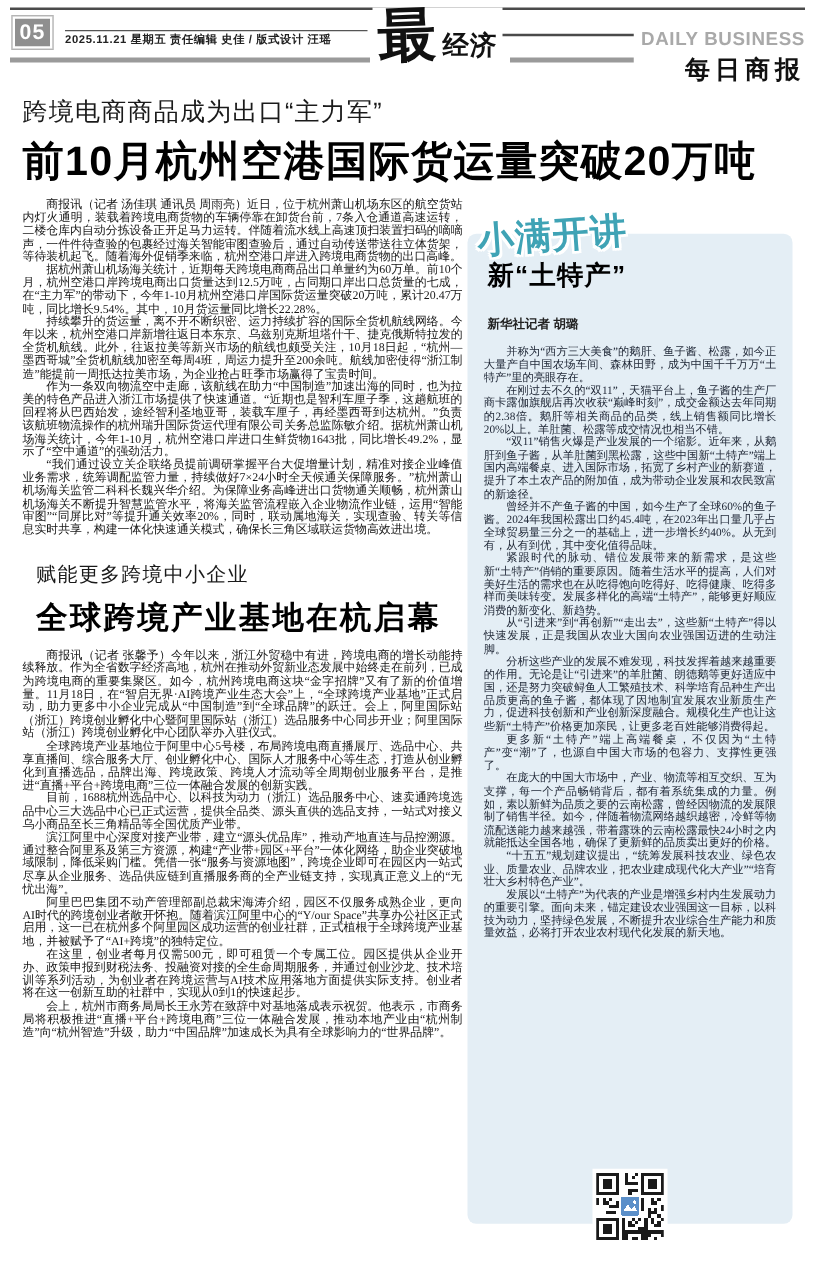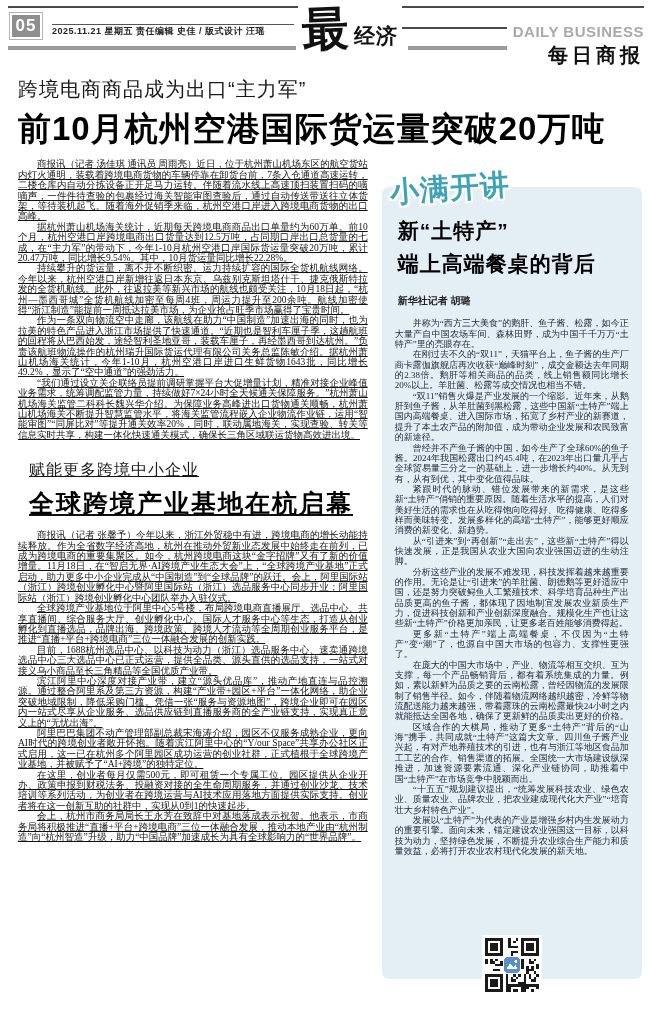--- a/index.html
+++ b/index.html
@@ -21,35 +21,35 @@
   .masthead { position:absolute; top:2px; right:0; text-align:right; background:#fff; padding-left:6px; z-index:2;margin-top:21px; }
   .masthead-en { color:#a9a9a9; font-weight:bold; font-size:15px; letter-spacing:0.5px; }
   .masthead-cn { font-size:20px; font-weight:900; letter-spacing:4px; margin-top:2px; }
 
   
   .lead-head { margin:16px 18px 4px 18px; }
   .kicker { font-size:20px; letter-spacing:1px; color:#1a1a1a; margin-bottom:8px; }
   .headline { font-size:33px; font-weight:900; letter-spacing:1px; color:#000; line-height:1.1; }
 
   
-  .cols { display:flex; margin:12px 12px 0 18px; gap:14px;text-decoration:underline; }
+  .cols { display:flex; margin:12px 12px 0 18px; gap:4px; }
   .left-col { width:352px; }
   .right-col { width:260px; position:relative; min-height:840px; }
 
   .body-text p { font-family:"Liberation Serif",serif; font-size:9.5px; line-height:10.4px; text-indent:2em; text-align:justify; color:#151515; }
 
   .second-head { margin:20px 0 10px 11px; }
   .kicker2 { font-size:16px; letter-spacing:1px; margin-bottom:6px; color:#1a1a1a; }
   .headline2 { font-size:25px; font-weight:900; letter-spacing:2px; color:#000; }
 
   
   .col-box { position:absolute; top:28px; left:0; width:260px; height:792px; background:#e4eef5; border-radius:7px; }
   .col-logo { position:absolute; top:-18px; left:8px; font-size:29px; font-weight:900; letter-spacing:1px; color:#3fa3b5; transform:rotate(-4deg);
     text-shadow:-2px -2px 0 #fff, 2px -2px 0 #fff, -2px 2px 0 #fff, 2px 2px 0 #fff, 0 -2px 0 #fff, 0 2px 0 #fff, -2px 0 0 #fff, 2px 0 0 #fff; }
-  .col-title { padding:28px 16px 0 16px; font-size:21px; font-weight:900; line-height:1.55; letter-spacing:1px; color:#000; }
+  .col-title { padding:18px 16px 0 16px; font-size:21px; font-weight:900; line-height:1.55; letter-spacing:1px; color:#000; }
   .col-byline { padding:14px 20px 0 16px; font-size:10px; font-weight:bold; color:#222; }
   .col-body { padding:10px 13px 0 13px; }
   .col-body p { font-family:"Liberation Serif",serif; font-size:9px; line-height:10.35px; text-indent:2em; text-align:justify; color:#1c2433; }
 
   
   .qr-wrap { position:absolute; bottom:-16px; left:50%; transform:translateX(-50%); width:60px; height:60px; background:#fff; padding:3px; }
   .qr-wrap svg { width:54px; height:54px; shape-rendering:crispEdges; display:block; }
 </style>
 </head>
 <body>
@@ -102,34 +102,32 @@
         <p>在这里，创业者每月仅需500元，即可租赁一个专属工位。园区提供从企业开办、政策申报到财税法务、投融资对接的全生命周期服务，并通过创业沙龙、技术培训等系列活动，为创业者在跨境运营与AI技术应用落地方面提供实际支持。创业者将在这一创新互助的社群中，实现从0到1的快速起步。</p>
         <p>会上，杭州市商务局局长王永芳在致辞中对基地落成表示祝贺。他表示，市商务局将积极推进“直播+平台+跨境电商”三位一体融合发展，推动本地产业由“杭州制造”向“杭州智造”升级，助力“中国品牌”加速成长为具有全球影响力的“世界品牌”。</p>
       </div>
     </div>
 
     <div class="right-col">
       <div class="col-box">
         <div class="col-logo">小满开讲</div>
         <div class="col-title">
           <div>新“土特产”</div>
-          <div>端上高端餐桌的背后</div>
         </div>
         <div class="col-byline">新华社记者 胡璐</div>
         <div class="col-body">
           <p>并称为“西方三大美食”的鹅肝、鱼子酱、松露，如今正大量产自中国农场车间、森林田野，成为中国千千万万“土特产”里的亮眼存在。</p>
           <p>在刚过去不久的“双11”，天猫平台上，鱼子酱的生产厂商卡露伽旗舰店再次收获“巅峰时刻”，成交金额达去年同期的2.38倍。鹅肝等相关商品的品类，线上销售额同比增长20%以上。羊肚菌、松露等成交情况也相当不错。</p>
           <p>“双11”销售火爆是产业发展的一个缩影。近年来，从鹅肝到鱼子酱，从羊肚菌到黑松露，这些中国新“土特产”端上国内高端餐桌、进入国际市场，拓宽了乡村产业的新赛道，提升了本土农产品的附加值，成为带动企业发展和农民致富的新途径。</p>
           <p>曾经并不产鱼子酱的中国，如今生产了全球60%的鱼子酱。2024年我国松露出口约45.4吨，在2023年出口量几乎占全球贸易量三分之一的基础上，进一步增长约40%。从无到有，从有到优，其中变化值得品味。</p>
           <p>紧跟时代的脉动、错位发展带来的新需求，是这些新“土特产”俏销的重要原因。随着生活水平的提高，人们对美好生活的需求也在从吃得饱向吃得好、吃得健康、吃得多样而美味转变。发展多样化的高端“土特产”，能够更好顺应消费的新变化、新趋势。</p>
           <p>从“引进来”到“再创新”“走出去”，这些新“土特产”得以快速发展，正是我国从农业大国向农业强国迈进的生动注脚。</p>
           <p>分析这些产业的发展不难发现，科技发挥着越来越重要的作用。无论是让“引进来”的羊肚菌、朗德鹅等更好适应中国，还是努力突破鲟鱼人工繁殖技术、科学培育品种生产出品质更高的鱼子酱，都体现了因地制宜发展农业新质生产力，促进科技创新和产业创新深度融合。规模化生产也让这些新“土特产”价格更加亲民，让更多老百姓能够消费得起。</p>
           <p>更多新“土特产”端上高端餐桌，不仅因为“土特产”变“潮”了，也源自中国大市场的包容力、支撑性更强了。</p>
           <p>在庞大的中国大市场中，产业、物流等相互交织、互为支撑，每一个产品畅销背后，都有着系统集成的力量。例如，素以新鲜为品质之要的云南松露，曾经因物流的发展限制了销售半径。如今，伴随着物流网络越织越密，冷鲜等物流配送能力越来越强，带着露珠的云南松露最快24小时之内就能抵达全国各地，确保了更新鲜的品质卖出更好的价格。</p>
-          <p>区域合作的大棋局，推动了更多“土特产”背后的“山海”携手，共同成就“土特产”这篇大文章。四川鱼子酱产业兴起，有对产地养殖技术的引进，也有与浙江等地区食品加工工艺的合作、销售渠道的拓展。全国统一大市场建设纵深推进，加速资源要素流通、深化产业链协同，助推着中国“土特产”在市场竞争中脱颖而出。</p>
           <p>“十五五”规划建议提出，“统筹发展科技农业、绿色农业、质量农业、品牌农业，把农业建成现代化大产业”“培育壮大乡村特色产业”。</p>
           <p>发展以“土特产”为代表的产业是增强乡村内生发展动力的重要引擎。面向未来，锚定建设农业强国这一目标，以科技为动力，坚持绿色发展，不断提升农业综合生产能力和质量效益，必将打开农业农村现代化发展的新天地。</p>
         </div>
         <div class="qr-wrap">
           <svg viewBox="0 0 21 21" xmlns="http://www.w3.org/2000/svg">
             <g id="qr-modules" fill="#1a1a1a">
                 <rect x="9" y="0" width="1" height="1"></rect>
                 <rect x="12" y="0" width="1" height="1"></rect>
                 <rect x="9" y="1" width="1" height="1"></rect>
                 <rect x="11" y="1" width="1" height="1"></rect>

